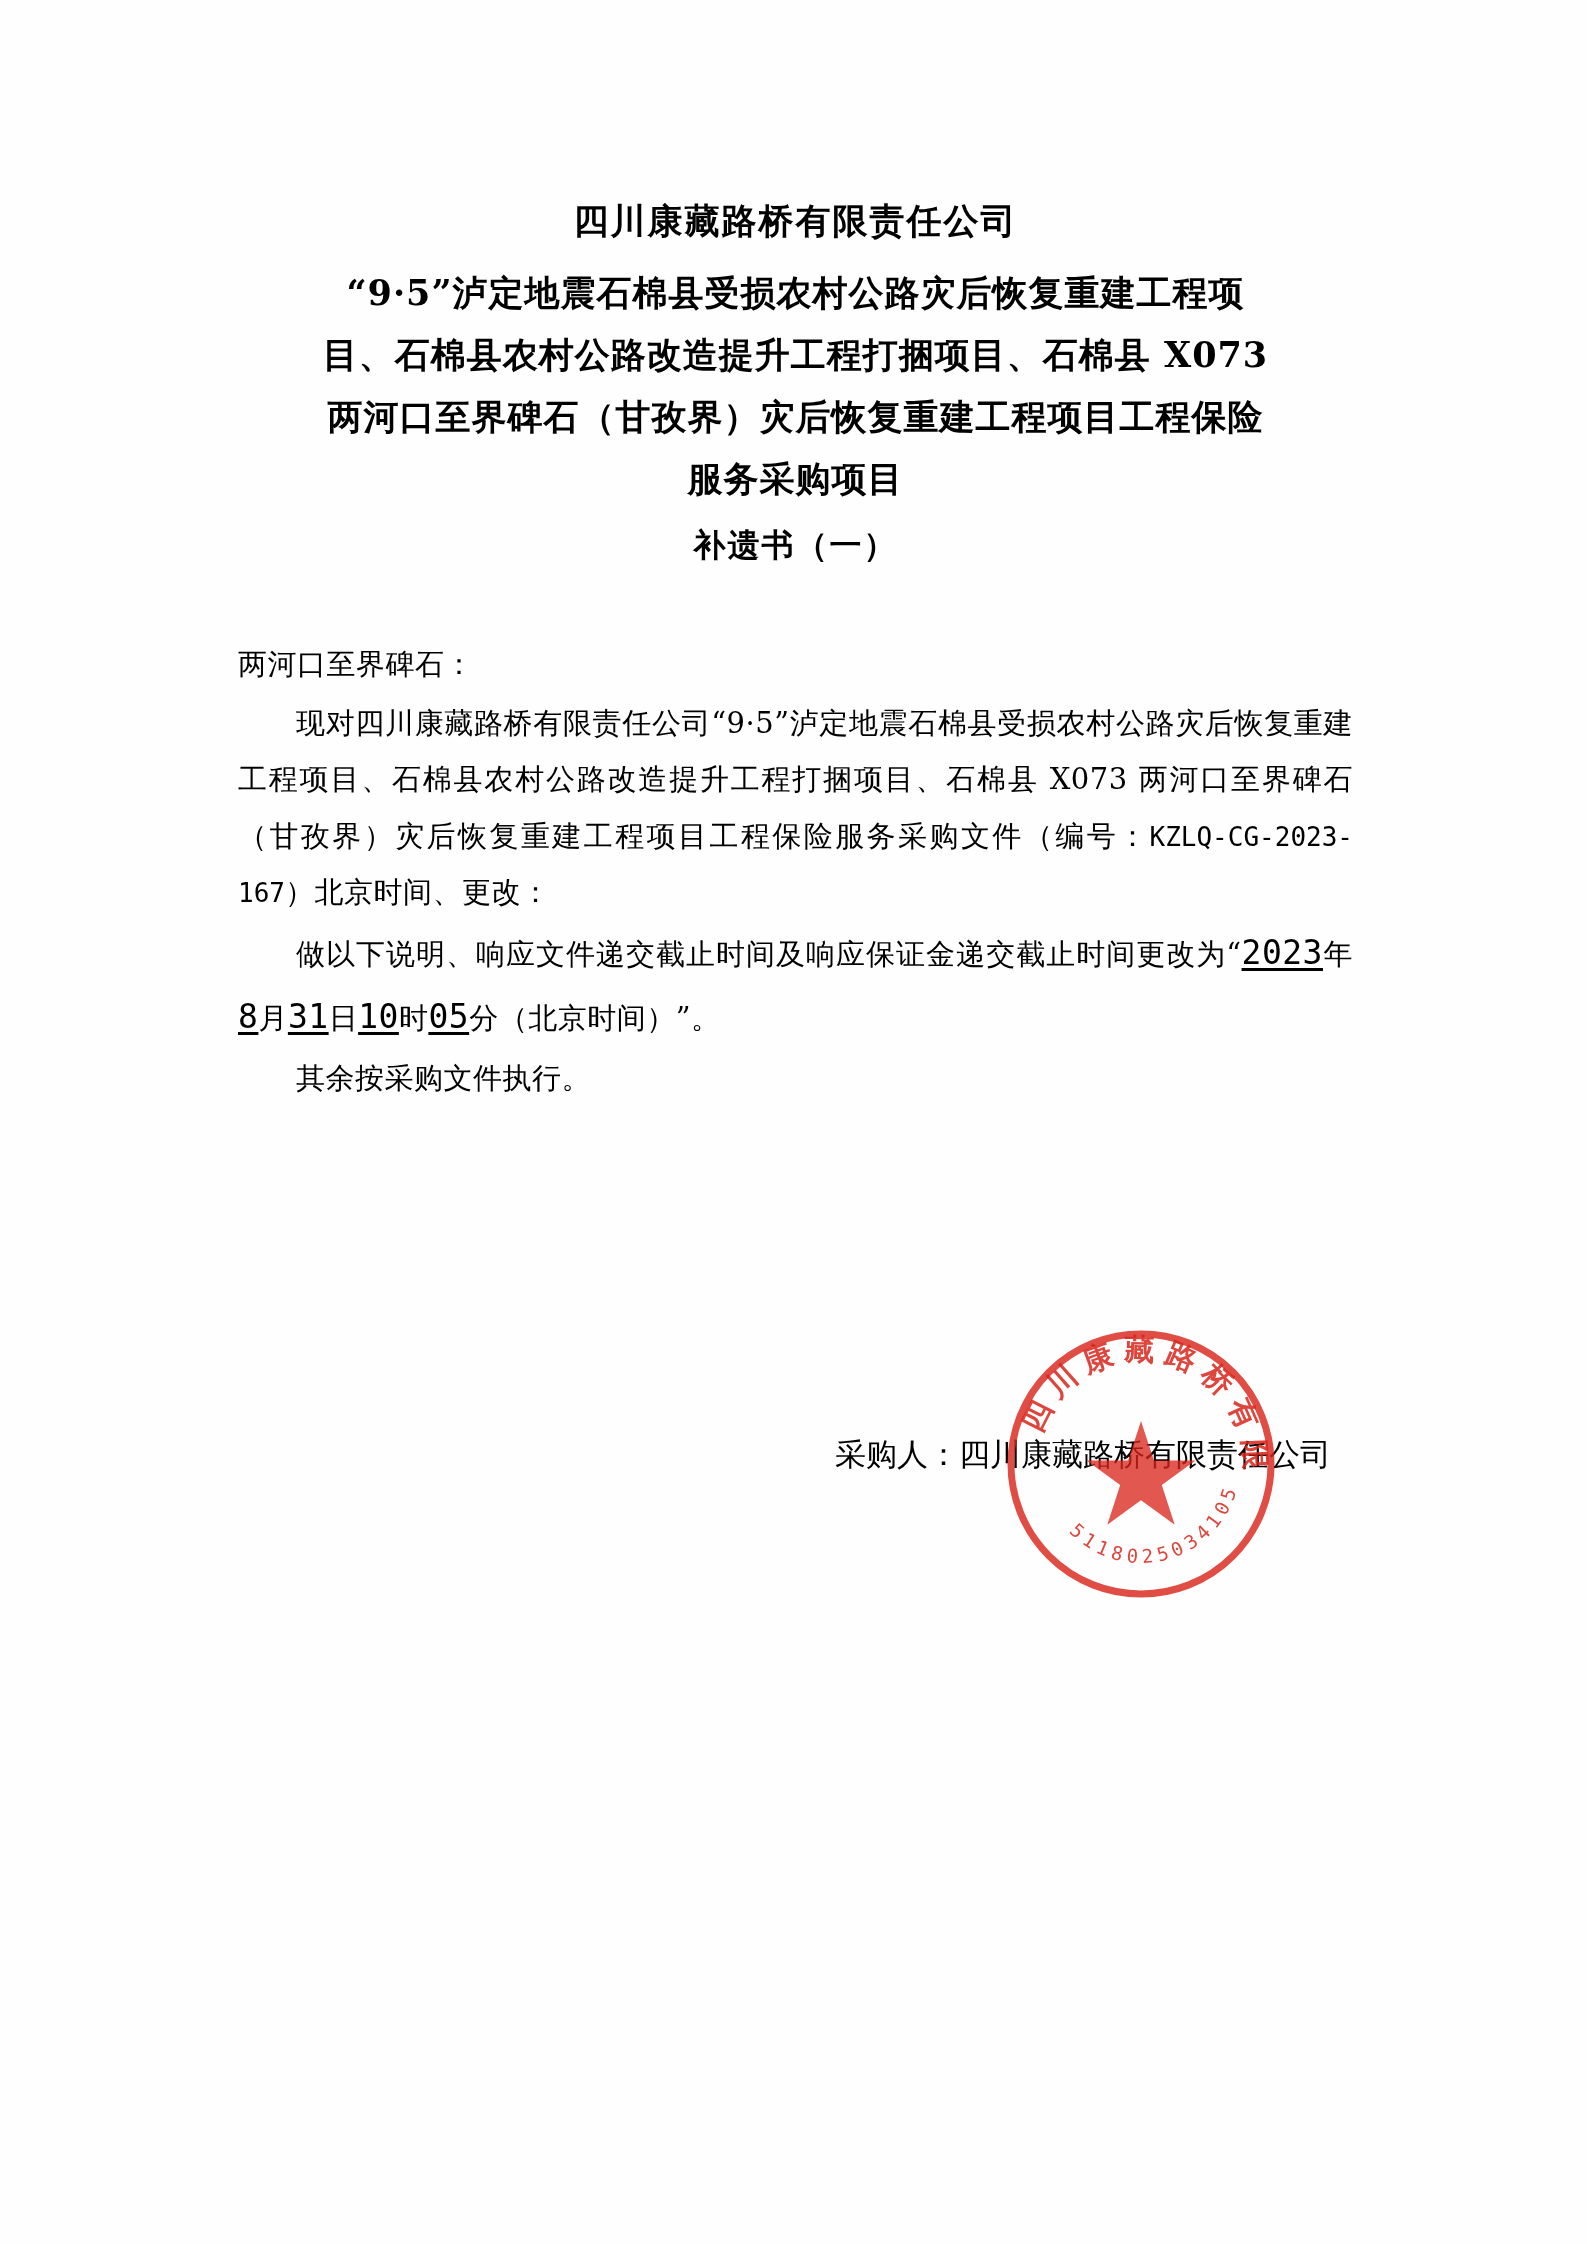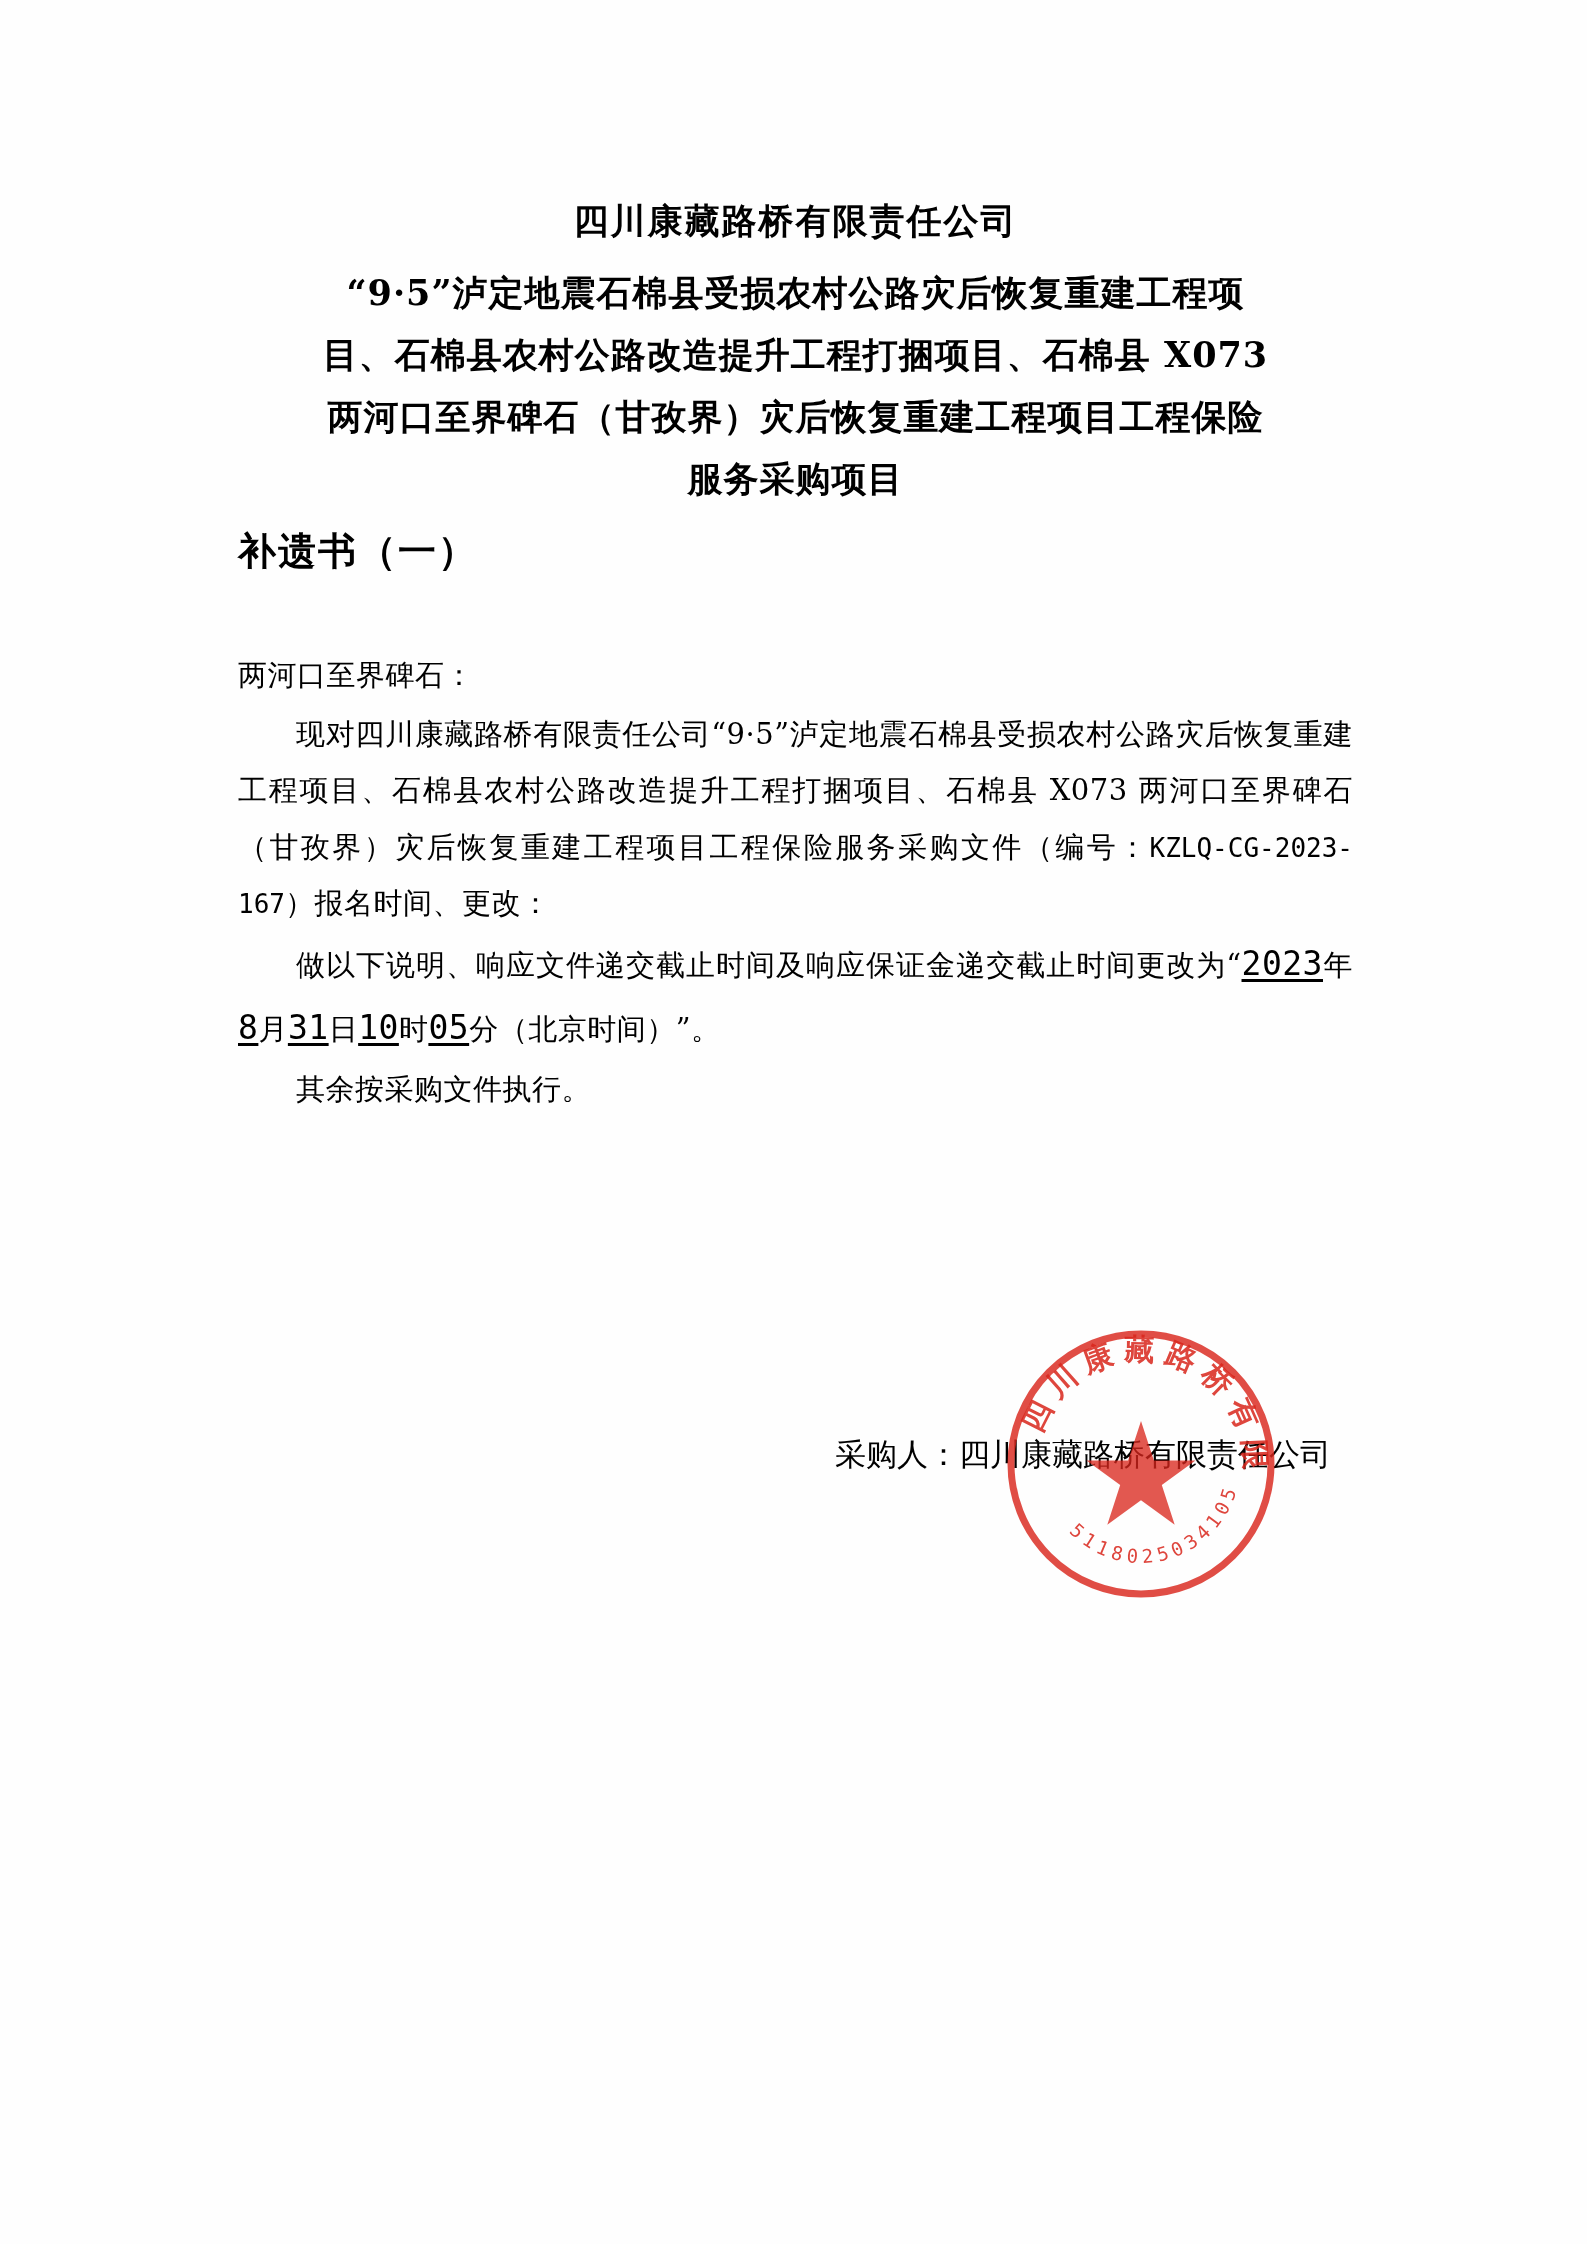--- a/index.html
+++ b/index.html
@@ -42,22 +42,22 @@
     font-weight: bold;
     line-height: 1.78;
     letter-spacing: 1px;
     margin: 0 0 2px 0;
   }
   .doc-title .line {
     display: block;
     white-space: nowrap;
   }
   .doc-subtitle {
-    text-align: left;
-    font-size: 38px;
+    text-align: center;
+    font-size: 32px;
     font-weight: bold;
     letter-spacing: 2px;
     line-height: 1.8;
     margin-top: 6px;
   }
 
   
   .body-block {
     margin-top: 62px;
     font-size: 29px;
@@ -125,21 +125,21 @@
       <span class="line">两河口至界碑石（甘孜界）灾后恢复重建工程项目工程保险</span>
       <span class="line">服务采购项目</span>
     </div>
 
     <div class="doc-subtitle">补遗书（一）</div>
 
     <div class="body-block">
 
       <p class="salutation">两河口至界碑石：</p>
 
-      <p class="para"><span>现对四川康藏路桥有限责任公司“9·5”泸定地震石棉县受损农村公路灾后恢复重建工程项目、石棉县农村公路改造提升工程打捆项目、石棉县 X073 两河口至界碑石（甘孜界）灾后恢复重建工程项目工程保险服务采购文件（编号：</span><span class="latin">KZLQ-CG-2023-167</span><span>）报名时间、更改：</span></p>
+      <p class="para"><span>现对四川康藏路桥有限责任公司“9·5”泸定地震石棉县受损农村公路灾后恢复重建工程项目、石棉县农村公路改造提升工程打捆项目、石棉县 X073 两河口至界碑石（甘孜界）灾后恢复重建工程项目工程保险服务采购文件（编号：</span><span class="latin">KZLQ-CG-2023-167</span><span>）北京时间、更改：</span></p>
 
       <p class="para"><span>做以下说明、响应文件递交截止时间及响应保证金递交截止时间更改为“</span><span class="u latin-n">2023</span><span>年</span><span class="u latin-n">8</span><span>月</span><span class="u latin-n">31</span><span>日</span><span class="u latin-n">10</span><span>时</span><span class="u latin-n">05</span><span>分</span><span>（北京时间）”。</span></p>
 
       <p class="para">其余按采购文件执行。</p>
 
     </div>
   </div>
 
   <div class="signature">
     <div class="sig-line-1"><span>采购人：</span><span>四川康藏路桥有限责任公司</span></div>

